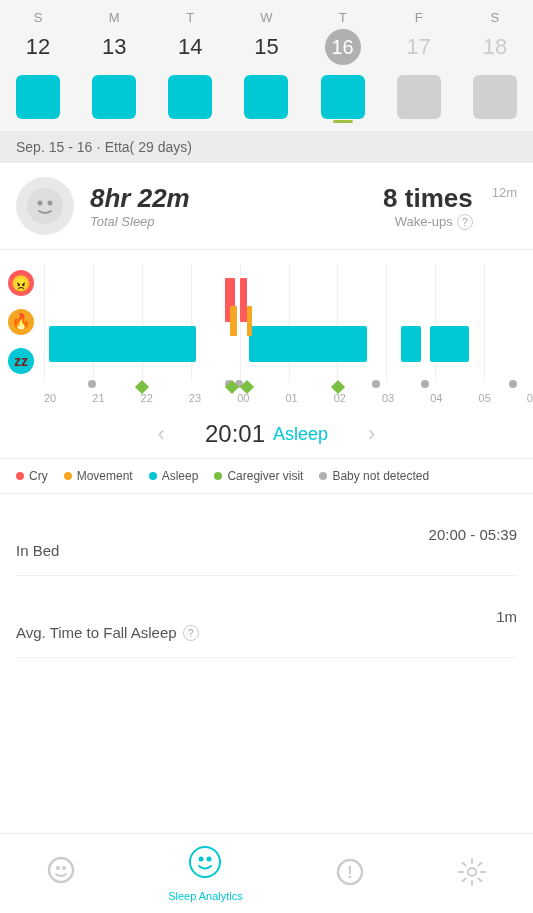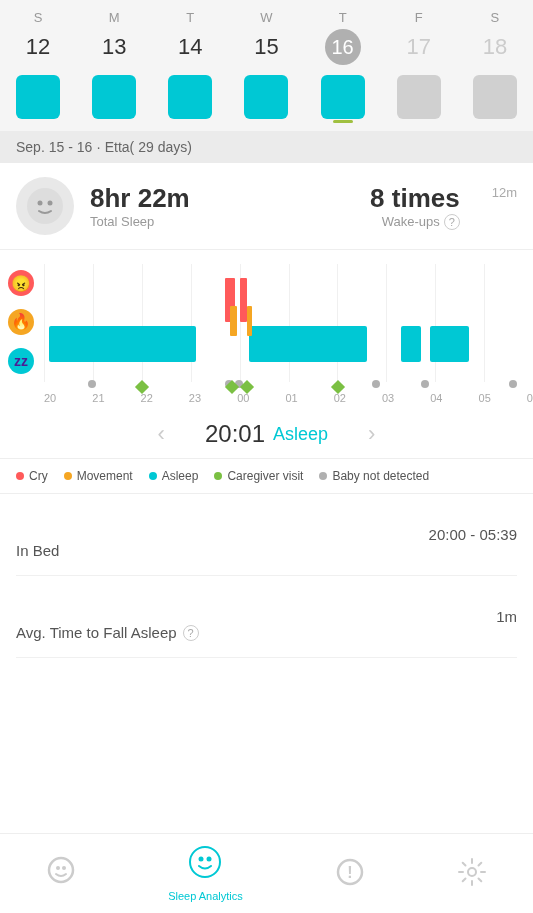--- a/index.html
+++ b/index.html
@@ -108,33 +108,34 @@
       flex-shrink: 0;
       font-size: 28px;
     }
     .sleep-stats {
       display: flex;
       align-items: center;
       flex: 1;
     }
     .total-sleep-block {
       flex: 1;
+      font-style: italic;
     }
     .total-sleep-time {
       font-size: 26px;
       font-weight: 600;
       color: #333;
     }
     .total-sleep-label {
       font-size: 13px;
       color: #999;
     }
     .wakeups-block {
       text-align: right;
-      margin-right: 24px;
+      margin-right: 11px;
     }
     .wakeups-time {
       font-size: 26px;
       font-weight: 600;
       color: #333;
     }
     .wakeups-label {
       font-size: 13px;
       color: #999;
       display: flex;
@@ -452,21 +453,21 @@
   <div class="chart-container">
 
     <div class="chart-icons">
       <div class="chart-icon icon-cry">
         <span style="font-size:16px;">😠</span>
       </div>
       <div class="chart-icon icon-move">
         <span style="font-size:16px;">🔥</span>
       </div>
       <div class="chart-icon icon-sleep">
-        <span style="font-size:14px;color:#4c1d95;font-weight:bold;">zz</span>
+        <span style="font-size:14px;color:#7f1d1d;font-weight:bold;">zz</span>
       </div>
     </div>
 
     <div class="chart-area" id="chart-area" style="position:relative;">
 
       <div class="grid-line" style="left:0%;"></div>
       <div class="grid-line" style="left:10%;"></div>
       <div class="grid-line" style="left:20%;"></div>
       <div class="grid-line" style="left:30%;"></div>
       <div class="grid-line" style="left:40%;"></div>

